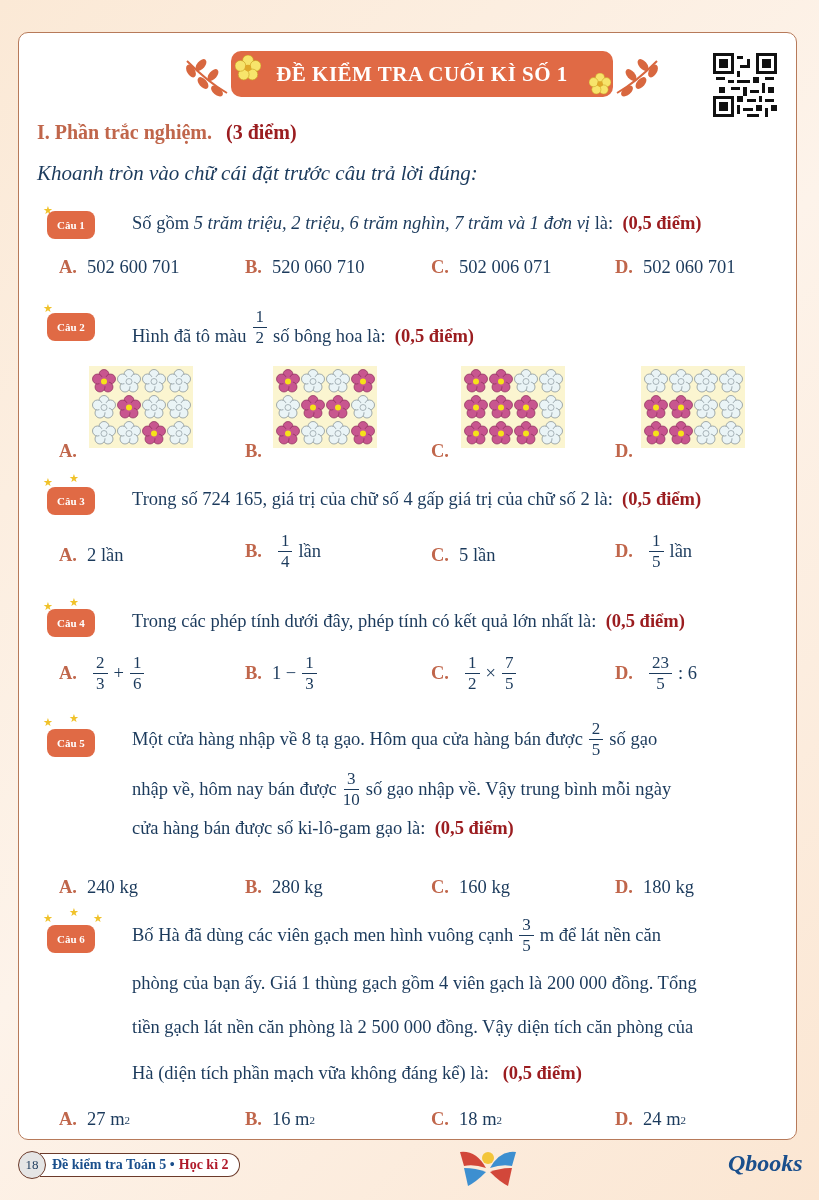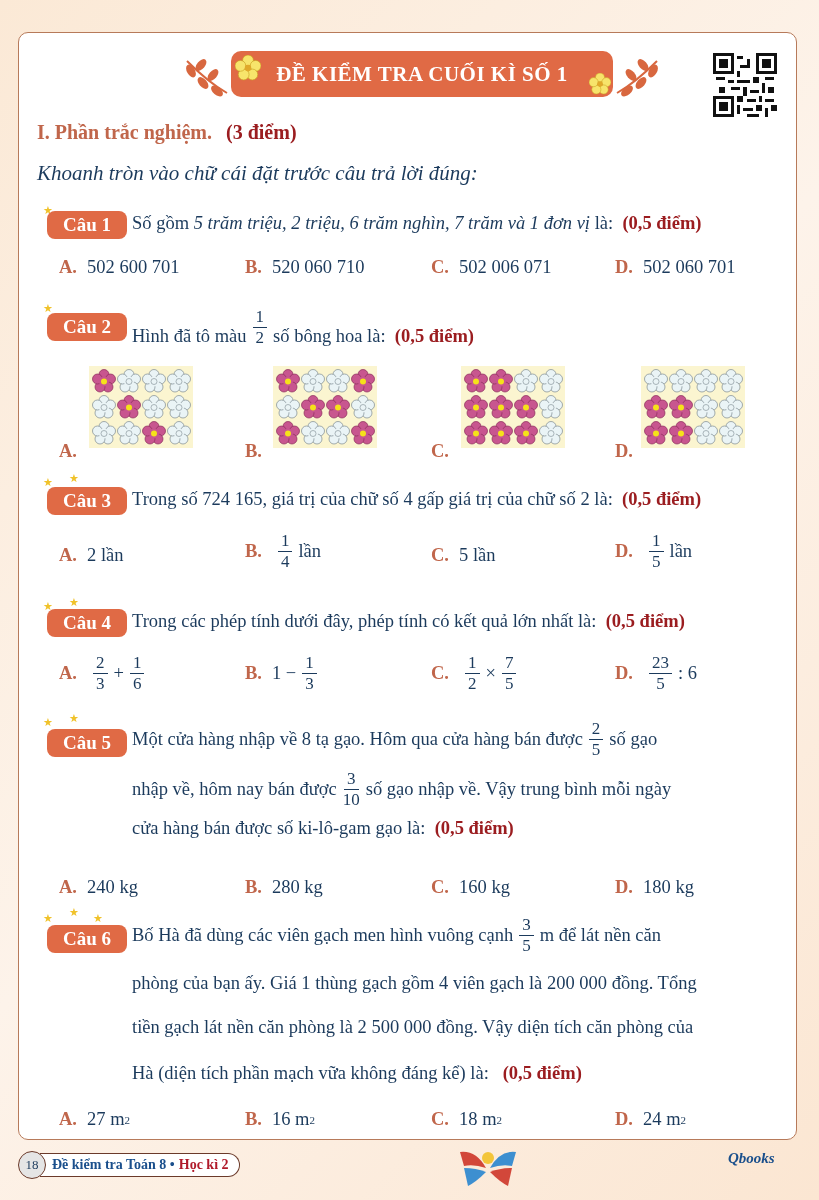--- a/index.html
+++ b/index.html
@@ -8,21 +8,21 @@
   .page{position:absolute;left:18px;top:32px;width:779px;height:1108px;background:#fff;border:1.5px solid #b77a5a;border-radius:10px}
   .title-wrap{position:absolute;left:0;top:18px;width:779px;height:50px}
   .title-banner{position:absolute;left:212px;top:0;width:382px;height:46px;background:#e06a45;border-radius:10px;color:#fff;font-weight:bold;font-size:21px;display:flex;align-items:center;justify-content:center;letter-spacing:0.5px}
   .flower-y{position:absolute;width:22px;height:22px}
   .branch{position:absolute;width:50px;height:48px}
   .qr{position:absolute;left:694px;top:20px;width:64px;height:64px}
   .sec-title{position:absolute;left:18px;top:88px;font-size:20px;font-weight:bold;color:#c0664b}
   .sec-title .pts{color:#9b1d20;margin-left:14px}
   .instr{position:absolute;left:18px;top:128px;font-size:21px;font-style:italic;color:#1b3a5c}
   .q{position:absolute;left:0;width:779px}
-  .badge{position:absolute;left:28px;height:28px;padding:0 16px;background:#e06a45;color:#fff;font-weight:bold;font-size:19px;border-radius:8px;display:flex;align-items:center}
+  .badge{position:absolute;left:28px;height:28px;padding:0 10px;background:#e06a45;color:#fff;font-weight:bold;font-size:11px;border-radius:8px;display:flex;align-items:center}
   .star{position:absolute;color:#f0c22a;font-size:11px;line-height:1}
   .qtext{position:absolute;left:113px;font-size:18.5px;color:#1b3a5c;white-space:nowrap}
   .qtext i{font-style:italic}
   .red{color:#9b1d20;font-weight:bold}
   .opt{position:absolute;font-size:18.5px;white-space:nowrap;display:flex;align-items:center}
   .opt .L{color:#c0664b;font-weight:bold;margin-right:10px}
   .frac{display:inline-flex;flex-direction:column;align-items:center;vertical-align:middle;margin:0 6px;font-size:17px;line-height:1.15}
   .frac .n{padding:0 3px;border-bottom:1.2px solid #1b3a5c}
   .flowers{position:absolute;width:104px;height:82px;background:#fbf5d0;display:grid;grid-template-columns:repeat(4,1fr);grid-template-rows:repeat(3,1fr);padding:2px}
   .fl{position:relative;width:24px;height:24px;margin:auto}
@@ -869,24 +869,24 @@
         <span class="L">D.</span>
         <span>24 m</span>
         <sup>2</sup>
       </div>
   </div>
 </div>
 
 <div class="footer">
   <div class="pg">18</div>
   <div class="footbar">
-    <span>Đề kiểm tra Toán  8 •</span>
+    <span>Đề kiểm tra Toán  5 •</span>
     <span class="sem">Học kì 2</span>
   </div>
 </div>
 <svg style="position:absolute;left:458px;top:1146px;width:60px;height:42px" viewBox="0 0 60 42">
   <circle cx="30" cy="12" r="6" fill="#f3c53a"></circle>
   <path d="M2 6 Q18 4 28 22 Q16 18 6 20 Z" fill="#d2473a"></path>
   <path d="M58 6 Q42 4 32 22 Q44 18 54 20 Z" fill="#3d8fd0"></path>
   <path d="M6 22 Q18 22 28 26 Q18 36 10 40 Z" fill="#3d8fd0"></path>
   <path d="M54 22 Q42 22 32 26 Q42 36 50 40 Z" fill="#d2473a"></path>
 </svg>
-<div style="position:absolute;left:728px;top:1150px;font-size:15px;font-weight:bold;color:#1a4f8c;font-style:italic">Qbooks</div>
+<div style="position:absolute;left:728px;top:1150px;font-size:24px;font-weight:bold;color:#1a4f8c;font-style:italic">Qbooks</div>
 
 </body></html>

